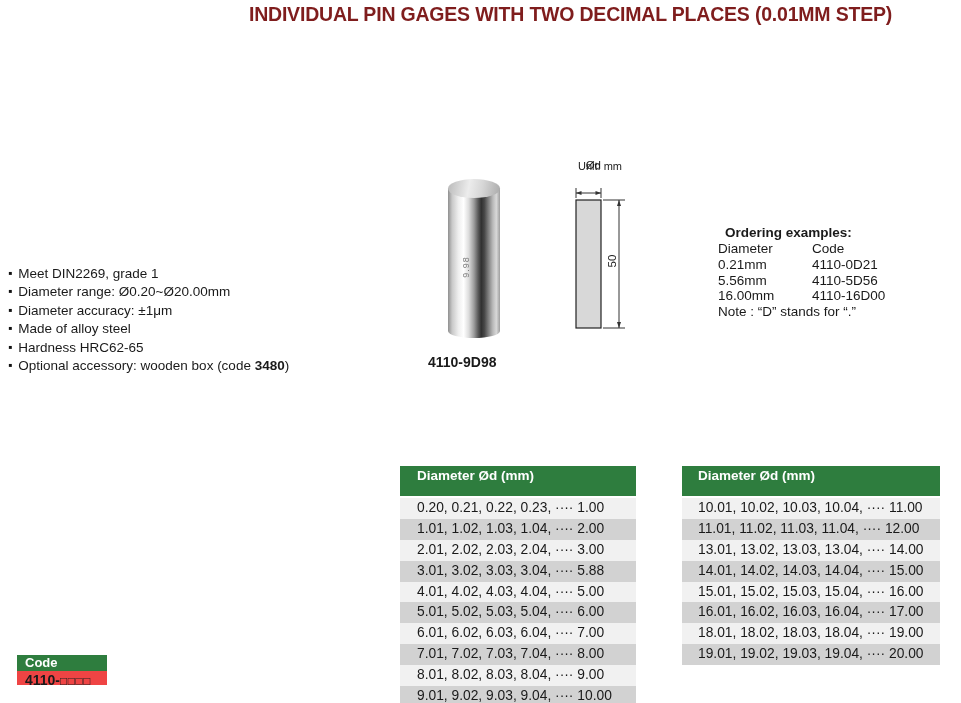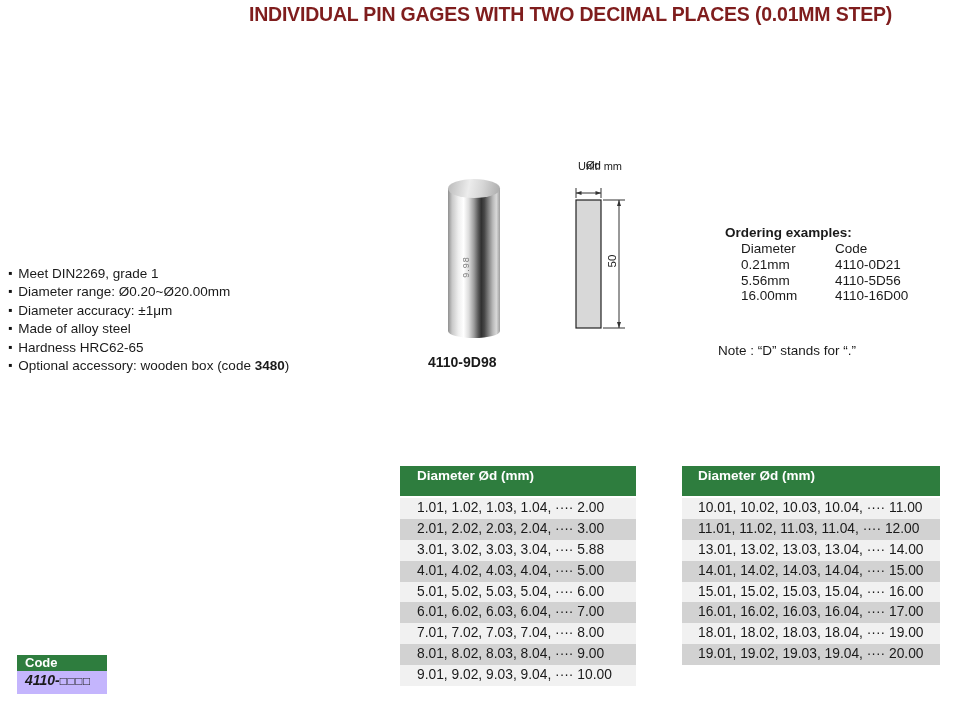--- a/index.html
+++ b/index.html
@@ -30,41 +30,41 @@
   
   .unit-label { position:absolute; left:578px; top:160px; font-size:11px; }
   .dia-label  { position:absolute; left:576px; top:159px; width:25px; text-align:right; font-size:11.5px; }
   .drawing-svg { position:absolute; left:570px; top:188px; }
   .len-label { position:absolute; left:600px; top:255px; width:24px; text-align:center;
     transform:rotate(-90deg); font-size:11.5px; }
 
   
   .ordering { position:absolute; left:718px; top:225px; font-size:13.5px; }
   .ordering-heading { font-weight:bold; line-height:16px;margin-left:7px; }
-  .ord-row { line-height:15.8px; white-space:nowrap;margin-left:23px; }
+  .ord-row { line-height:15.8px; white-space:nowrap; }
   .ord-c1 { display:inline-block; width:94px; }
-  .ordering-note { line-height:15.8px; white-space:nowrap;margin-top:39px; }
+  .ordering-note { line-height:15.8px; white-space:nowrap; }
 
   
   .dtable { position:absolute; top:466px; }
   .dtable.left  { left:400px; width:236px; }
   .dtable.right { left:682px; width:258px; }
   .tbl-header { background:#2e7d3e; color:#fff; font-weight:bold; font-size:13.5px;
     height:30px; line-height:19px; padding-left:17px; margin-bottom:2px; }
   .tbl-row { font-size:13.8px; height:20.9px; line-height:20.9px; padding-left:17px; white-space:nowrap; }
   .dtable .tbl-row:nth-child(odd)  { background:#d2d2d2; }
   .dtable .tbl-row:nth-child(even) { background:#f1f1f1; }
   .dtable.right .tbl-header, .dtable.right .tbl-row { padding-left:16px; }
 
   
   .code-box { position:absolute; left:17px; top:655px; width:90px; }
   .code-header { background:#2e7d3e; color:#fff; font-weight:bold; font-size:13px;
     height:16px; line-height:16px; padding-left:8px; }
-  .code-value { background:#c4b5fd; height:23px; line-height:19px; padding-left:8px;
-    font-size:14px; font-weight:bold;font-style:italic; }
+  .code-value { background:#ef4444; height:14px; line-height:19px; padding-left:8px;
+    font-size:14px; font-weight:bold; }
   .code-boxes { font-weight:normal; font-size:12px; letter-spacing:0.5px; color:#222; }
 </style>
 </head>
 <body>
 
 <div class="page">
 
   <div class="title">INDIVIDUAL PIN GAGES WITH TWO DECIMAL PLACES (0.01MM STEP)</div>
 
   <div class="features">
@@ -132,20 +132,21 @@
       <span class="ord-c1">5.56mm</span><span>4110-5D56</span>
     </div>
     <div class="ord-row">
       <span class="ord-c1">16.00mm</span><span>4110-16D00</span>
     </div>
     <div class="ordering-note">Note : “D”  stands for “.”</div>
   </div>
 
   <div class="dtable left">
     <div class="tbl-header">Diameter Ød (mm)</div>
+    <div class="tbl-row">0.20, 0.21, 0.22, 0.23, ···· 1.00</div>
     <div class="tbl-row">1.01, 1.02, 1.03, 1.04, ···· 2.00</div>
     <div class="tbl-row">2.01, 2.02, 2.03, 2.04, ···· 3.00</div>
     <div class="tbl-row">3.01, 3.02, 3.03, 3.04, ···· 5.88</div>
     <div class="tbl-row">4.01, 4.02, 4.03, 4.04, ···· 5.00</div>
     <div class="tbl-row">5.01, 5.02, 5.03, 5.04, ···· 6.00</div>
     <div class="tbl-row">6.01, 6.02, 6.03, 6.04, ···· 7.00</div>
     <div class="tbl-row">7.01, 7.02, 7.03, 7.04, ···· 8.00</div>
     <div class="tbl-row">8.01, 8.02, 8.03, 8.04, ···· 9.00</div>
     <div class="tbl-row">9.01, 9.02, 9.03, 9.04, ···· 10.00</div>
   </div>

